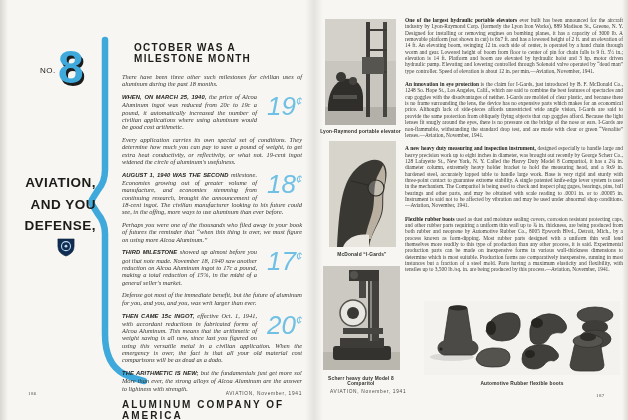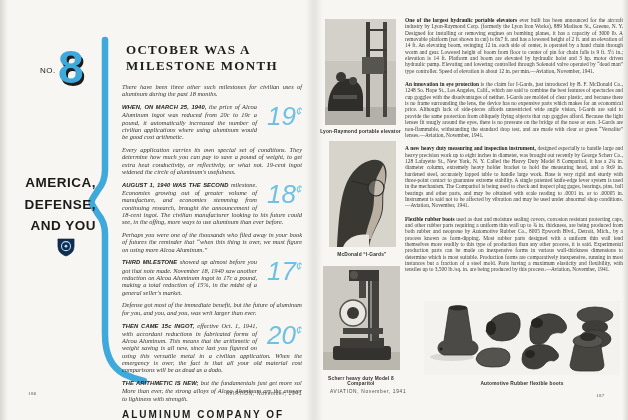--- a/index.html
+++ b/index.html
@@ -15,22 +15,22 @@
 
   
   .no-label{left:40px;top:66px;font-family:"Liberation Sans",sans-serif;font-weight:400;
             font-size:8px;letter-spacing:.5px;color:#1d1d1b;}
   .big-eight{left:58px;top:44px;font-family:"Liberation Sans",sans-serif;font-weight:700;
              font-size:46px;line-height:46px;color:#3fa9dc;text-shadow:2px 3px 0 #1c1c1c;}
   .slogan{left:14px;top:172px;width:82px;text-align:right;
           font-family:"Liberation Sans",sans-serif;font-weight:700;font-size:13.5px;
           line-height:21.5px;letter-spacing:.5px;color:#1b1b19;}
   .ad-col{left:122px;top:42px;width:180px;}
-  .ad-headline{font-family:Liberation Serif, serif;font-weight:700;font-size:13px;
-               letter-spacing:1.3px;color:#1d1d1b;margin:0 0 9px 4px;}
+  .ad-headline{font-family:Liberation Sans, sans-serif;font-weight:700;font-size:10px;
+               letter-spacing:1.3px;color:#1d1d1b;margin:0 0 9px 12px;}
   .para{font-size:6.4px;line-height:7.3px;text-align:justify;margin:0 0 5.5px 0;color:#34322e;font-style:italic;}
   .lead{font-family:"Liberation Sans",sans-serif;font-weight:700;font-size:5.8px;
         letter-spacing:.1px;color:#232321;}
   .price{float:right;width:40px;height:27px;margin:1px 0 2px 5px;text-align:right;
          font-family:"Liberation Sans",sans-serif;color:#6fc0e4;}
   .pnum{font-size:26px;line-height:25px;font-weight:400;}
   .pcent{font-size:11px;position:relative;top:-10px;font-weight:400;}
   .company{font-family:"Liberation Sans",sans-serif;font-weight:700;font-size:10px;
            letter-spacing:2px;color:#1f1f1d;margin-top:7px;}
   .folio{font-size:5px;color:#55534f;letter-spacing:.4px;}
@@ -56,23 +56,23 @@
 
     <div class="abs no-label">NO.</div>
     <div class="abs big-eight">8</div>
 
     <svg class="abs" style="left:78px;top:28px;" width="80" height="364" viewBox="0 0 80 364">
       <path d="M27,12 L27,142 Q27,154 20,162 L15,170 Q12,174 15,178 L20,186 Q27,194 27,206
                L27,306 Q27,336 46,346 Q56,351 66,353" fill="none" stroke="#3fa9dc" stroke-width="6.5" stroke-linecap="round"></path>
     </svg>
 
     <div class="abs slogan">
-      <div>AMERICA,</div>
+      <div>AVIATION,</div>
+      <div>AND YOU</div>
       <div>DEFENSE,</div>
-      <div>AND YOU</div>
     </div>
 
     <svg class="abs" style="left:57px;top:238px;" width="18" height="19" viewBox="0 0 20 21">
       <path d="M1,1 H19 V9 Q19,17 10,20 Q1,17 1,9 Z" fill="#0f2d52" stroke="#0a1f3a" stroke-width="0.6"></path>
       <circle cx="10" cy="9" r="5" fill="none" stroke="#bcd9ee" stroke-width="1.2"></circle>
       <circle cx="10" cy="9" r="1.6" fill="#bcd9ee"></circle>
     </svg>
 
     <div class="abs ad-col">
       <h1 class="ad-headline">OCTOBER WAS A MILESTONE MONTH</h1>

